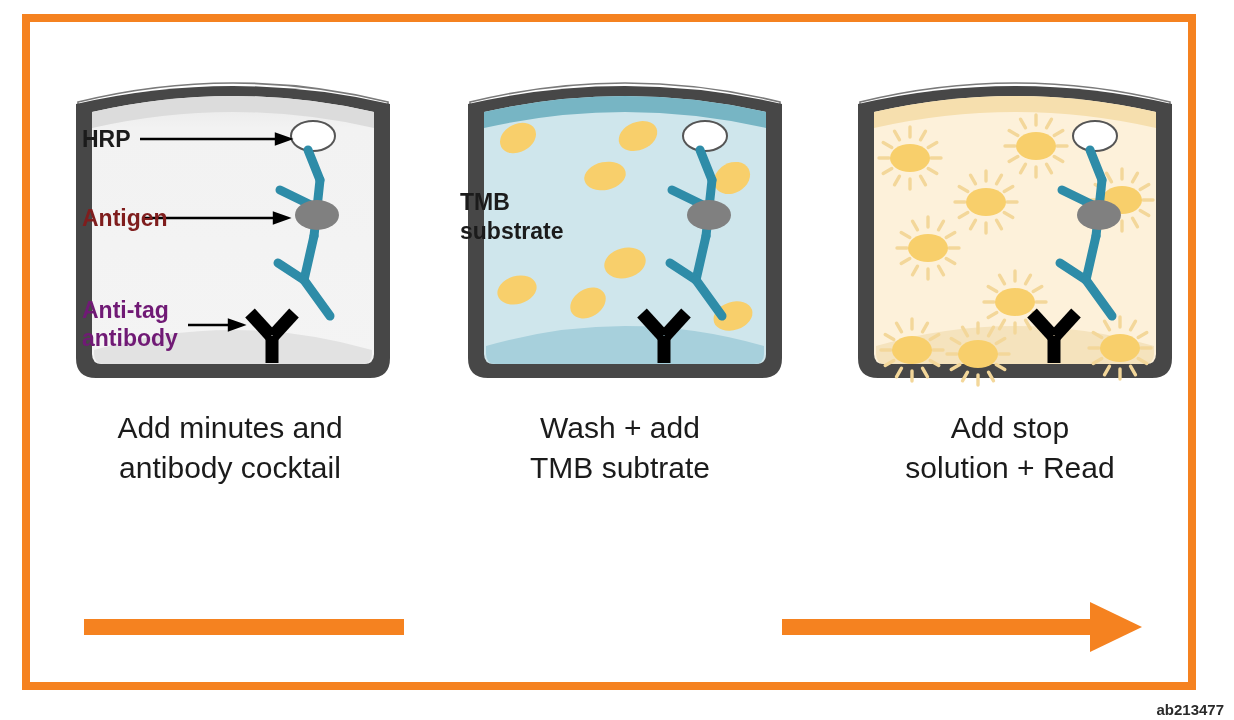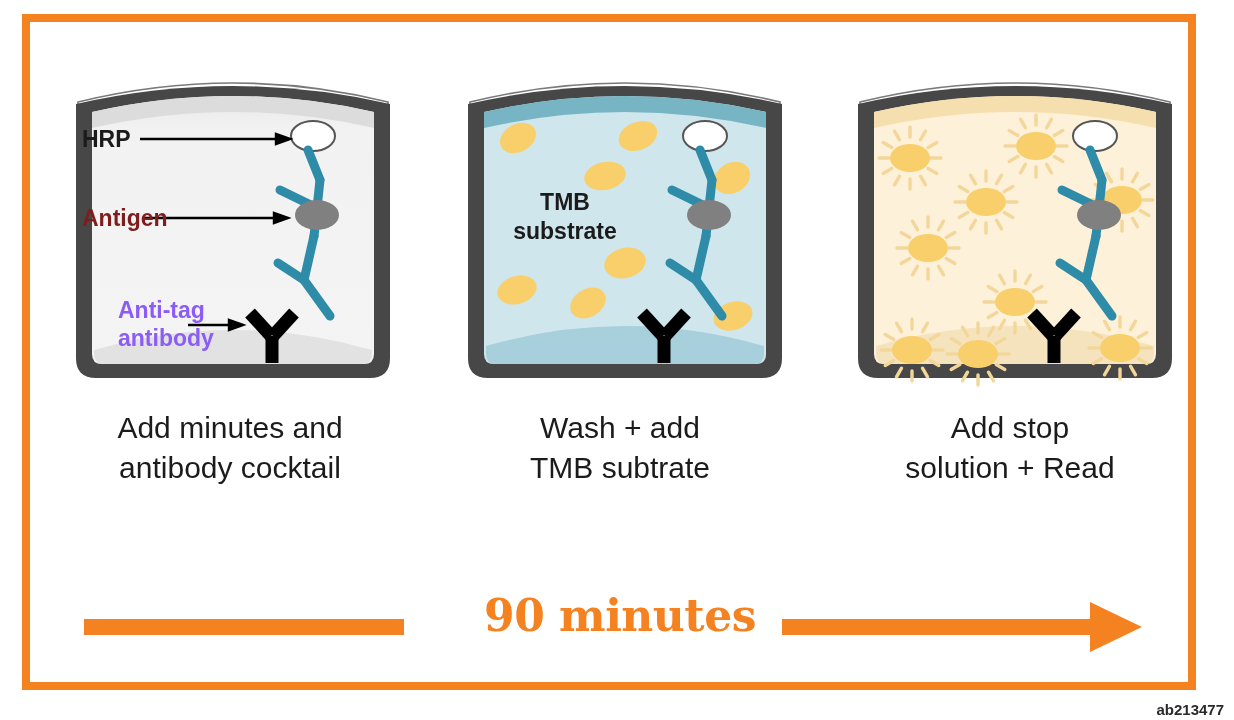--- a/index.html
+++ b/index.html
@@ -167,21 +167,21 @@
           <path d="M222,81 L208,76 L208,86 Z"></path>
           <path d="M77,160 L213,160"></path>
           <path d="M220,160 L206,155 L206,165 Z"></path>
           <path d="M120,267 L168,267"></path>
           <path d="M175,267 L161,262 L161,272 Z"></path>
         </g>
       </svg>
 
       <div style="position:absolute;left:14px;top:68px;font-size:23px;color:#1b1b1b;">HRP</div>
       <div style="position:absolute;left:14px;top:147px;font-size:23px;color:#7f1d1d;">Antigen</div>
-      <div style="position:absolute;left:14px;top:238px;font-size:23px;line-height:1.22;color:#8b5cf6;white-space:pre-line;margin-left:36px;">Anti-tag
+      <div style="position:absolute;left:14px;top:238px;font-size:23px;line-height:1.22;color:#701a75;white-space:pre-line;">Anti-tag
 antibody</div>
     </div>
 
     <div class="panel p2">
       <svg class="well-svg" width="330" height="340" viewBox="0 0 330 340">
         <path d="M10,44 Q165,6 320,44 L320,52 Q165,14 10,52 Z" fill="#ffffff" stroke="#7a7a7a" stroke-width="1.6"></path>
         <path d="M8,46 L8,300 Q8,320 28,320 L302,320 Q322,320 322,300 L322,46
                  Q165,10 8,46 Z" fill="#474747"></path>
         <path d="M24,54 L24,296 Q24,306 34,306 L296,306 Q306,306 306,296 L306,54
                  Q165,22 24,54 Z" fill="#cfe6ec"></path>
@@ -212,21 +212,21 @@
           <path d="M236,222 L210,205"></path>
           <path d="M236,222 L262,258"></path>
         </g>
         <g stroke="#000000" stroke-width="13" stroke-linecap="butt" fill="none">
           <path d="M182,255 L203,278"></path>
           <path d="M226,255 L205,278"></path>
           <path d="M204,278 L204,305"></path>
         </g>
       </svg>
 
-      <div style="position:absolute;left:0;top:130px;width:210px;text-align:center;font-size:23px;line-height:1.25;color:#1b1b1b;white-space:pre-line;">TMB
+      <div style="position:absolute;left:0;top:130px;width:210px;font-size:23px;line-height:1.25;color:#1b1b1b;white-space:pre-line;">TMB
 substrate</div>
     </div>
 
     <div class="panel p3">
       <svg class="well-svg" width="330" height="340" viewBox="0 0 330 340">
         <defs>
           <g id="starburst">
             <g stroke="#f3d79a" stroke-width="3.4" stroke-linecap="round">
               <path d="M0,-21 L0,-31"></path>
               <path d="M10.5,-18.2 L15.5,-26.8"></path>
@@ -295,18 +295,17 @@
     <div class="caption c3">Add stop
 solution + Read</div>
   </div>
 
   <div id="timeline">
     <svg width="1120" height="80" viewBox="0 0 1120 80">
       <rect x="24" y="31" width="320" height="16" fill="#f58220"></rect>
       <rect x="722" y="31" width="318" height="16" fill="#f58220"></rect>
       <path d="M1030,14 L1082,39 L1030,64 Z" fill="#f58220"></path>
     </svg>
-    <div id="timeline-label">90 minutes</div>
   </div>
 
   <div id="catalog-code">ab213477</div>
 
 </div>
 
 </body></html>

